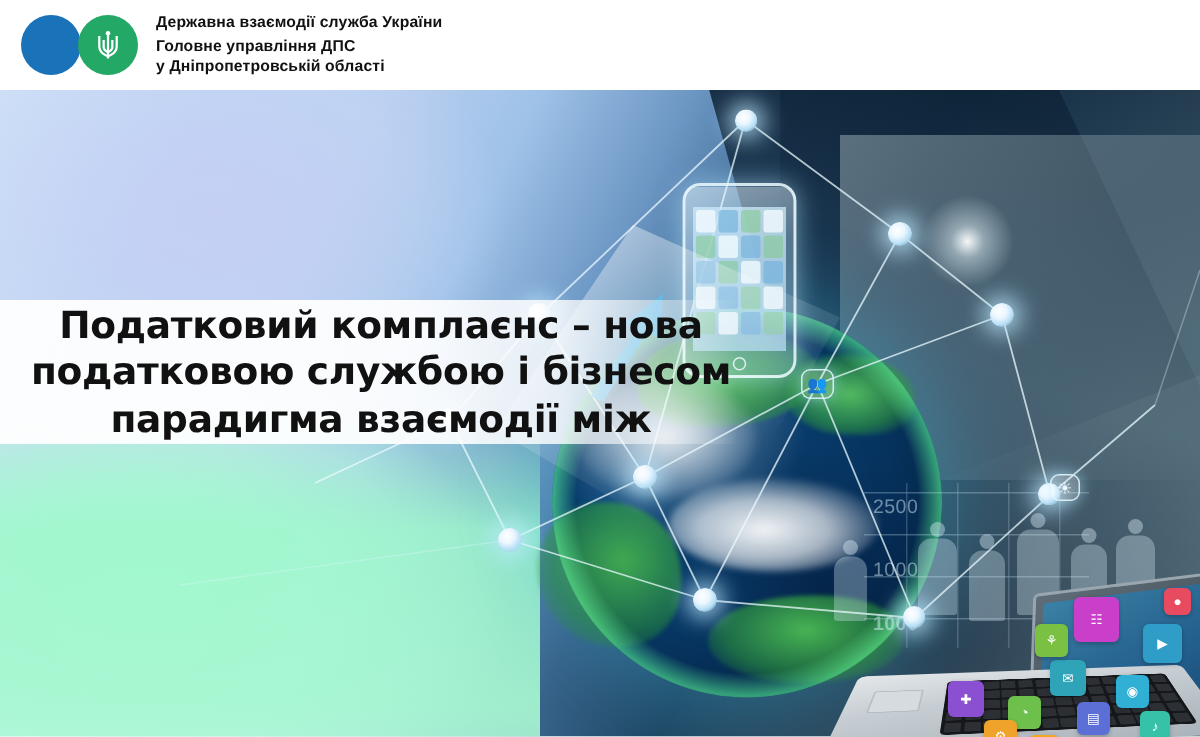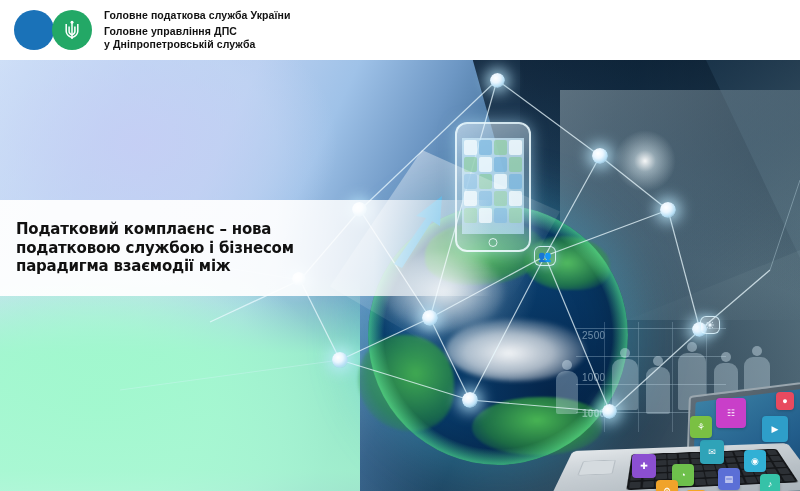--- a/index.html
+++ b/index.html
@@ -184,21 +184,21 @@
     position:absolute; left:50%; bottom:3px; transform:translateX(-50%);
     width:9px; height:9px; border-radius:50%; border:1.5px solid rgba(240,250,255,0.85);
   }
 
   
   .chartbox { position:absolute; left:576px; top:262px; width:150px; height:110px; opacity:0.5; }
   .chart-grid { position:absolute; left:0; top:0; width:100%; height:100%; }
   .chart-line { position:absolute; left:0; width:100%; height:1px; background:rgba(215,240,255,0.55); }
   .chart-vline { position:absolute; top:0; height:100%; width:1px; background:rgba(215,240,255,0.4); }
   .chart-label {
-    position:absolute; font-size:10px; color:rgba(225,245,255,0.95);
+    position:absolute; font-size:13px; color:rgba(225,245,255,0.95);
     font-family:"Liberation Sans", sans-serif; letter-spacing:0.3px;
   }
 
   
   .person { position:absolute; background:rgba(225,243,252,0.35); }
   .person .head { position:absolute; left:50%; top:0; transform:translateX(-50%);
     width:10px; height:10px; border-radius:50%; background:rgba(225,243,252,0.4); }
   .person .body { position:absolute; left:0; top:11px; width:100%; height:calc(100% - 11px);
     border-radius:9px 9px 2px 2px; background:rgba(225,243,252,0.32); }
 
@@ -247,22 +247,22 @@
       rgba(255,255,255,0.93) 56%,
       rgba(255,255,255,0.80) 76%,
       rgba(255,255,255,0.42) 90%,
       rgba(255,255,255,0.0) 100%);
     z-index:30;
     padding:6px 0 6px 16px;
     display:flex; flex-direction:column; justify-content:center;
   }
   .title-line {
     font-family:"DejaVu Sans", sans-serif;
-    font-size:15px; font-weight:bold; color:#111111;
-    line-height:1.26; letter-spacing:-0.2px; white-space:nowrap;
+    font-size:25px; font-weight:bold; color:#111111;
+    line-height:1.26; letter-spacing:-0.2px; white-space:nowrap;text-align:center;
   }
 
   .sheen {
     position:absolute; left:330px; top:90px; width:230px; height:220px;
     background:linear-gradient(150deg, rgba(255,255,255,0.55) 0%, rgba(255,255,255,0.18) 40%, rgba(255,255,255,0) 72%);
     clip-path:polygon(40% 0%, 100% 28%, 62% 100%, 0% 62%);
     z-index:25; pointer-events:none;
   }
   .flare {
     position:absolute; left:610px; top:66px; width:70px; height:70px;
@@ -285,23 +285,23 @@
             <path d="M4.2 6 L4.2 13.2 C4.2 16.2 6.6 18.2 10 19.6"></path>
             <path d="M15.8 6 L15.8 13.2 C15.8 16.2 13.4 18.2 10 19.6"></path>
             <path d="M7.1 8.6 L7.1 13.4 C7.1 15 8.3 16.1 10 16.9"></path>
             <path d="M12.9 8.6 L12.9 13.4 C12.9 15 11.7 16.1 10 16.9"></path>
           </g>
           <circle cx="10" cy="4.2" r="1.5" fill="#ffffff"></circle>
         </svg>
       </div>
     </div>
     <div class="header-text">
-      <div class="header-line1">Головне податкова служба України</div>
+      <div class="header-line1">Державна взаємодії служба України</div>
       <div class="header-line2">Головне управління ДПС</div>
-      <div class="header-line3">у Дніпропетровській служба</div>
+      <div class="header-line3">у Дніпропетровській області</div>
     </div>
   </div>
 
   <div class="banner">
 
     <div class="wash-lav"></div>
     <div class="wedge-dark"></div>
     <div class="wedge-dark2"></div>
     <div class="haze-right"></div>
     <div class="wash-green"></div>

